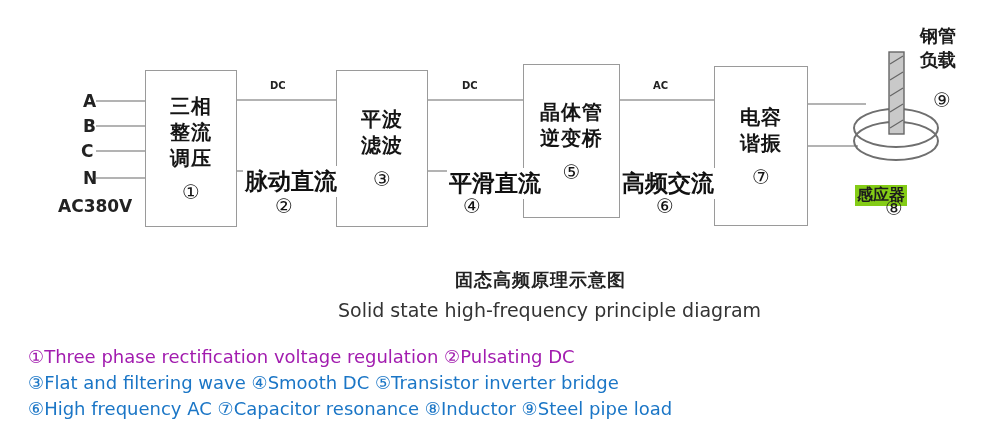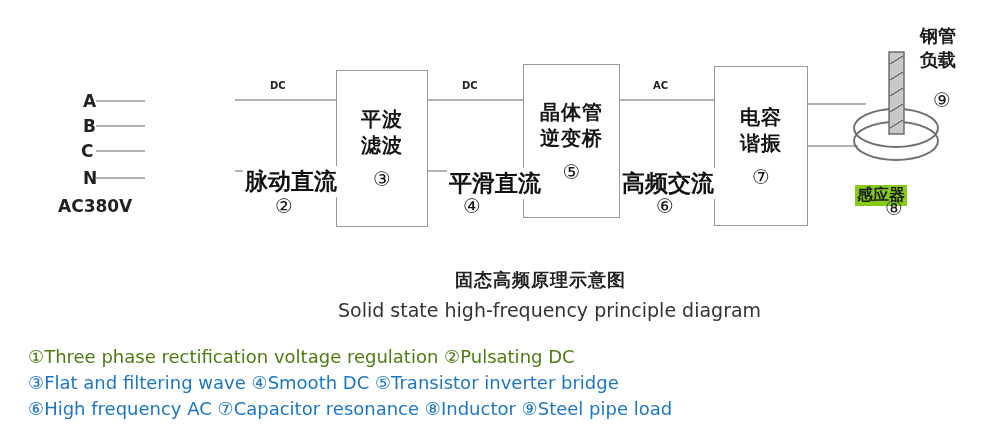--- a/index.html
+++ b/index.html
@@ -91,20 +91,26 @@
       <line x1="890" y1="128" x2="903" y2="120" stroke="#666" stroke-width="1.2"></line>
     </g>
   </svg>
 
   <div class="phase" id="ph-a">A</div>
   <div class="phase" id="ph-b">B</div>
   <div class="phase" id="ph-c">C</div>
   <div class="phase" id="ph-n">N</div>
   <div class="phase" id="ph-v">AC380V</div>
 
+  <div class="box" id="box1">
+    <div class="bline">三相</div>
+    <div class="bline">整流</div>
+    <div class="bline">调压</div>
+    <div class="bnum">①</div>
+  </div>
 
   <div class="box" id="box2">
     <div class="bline">平波</div>
     <div class="bline">滤波</div>
     <div class="bnum">③</div>
   </div>
 
   <div class="box" id="box3">
     <div class="bline">晶体管</div>
     <div class="bline">逆变桥</div>
@@ -133,17 +139,17 @@
     <div>钢管</div>
     <div>负载</div>
   </div>
   <div class="abs" id="load-num">⑨</div>
   <div class="abs" id="ind-label">感应器</div>
   <div class="abs" id="ind-num">⑧</div>
 
   <div class="abs" id="title-zh">固态高频原理示意图</div>
   <div class="abs" id="title-en">Solid state high-frequency principle diagram</div>
 
-  <div class="legend-line" id="lg1" style="color: #4d7c0f;">①Three phase rectification voltage regulation ②Pulsating DC</div>
+  <div class="legend-line" id="lg1" style="color: #a21caf;">①Three phase rectification voltage regulation ②Pulsating DC</div>
   <div class="legend-line" id="lg2" style="color: rgb(27, 118, 198);">③Flat and filtering wave ④Smooth DC ⑤Transistor inverter bridge</div>
   <div class="legend-line" id="lg3" style="color: rgb(27, 118, 198);">⑥High frequency AC ⑦Capacitor resonance ⑧Inductor ⑨Steel pipe load</div>
 
 </div>
 
 </body></html>

